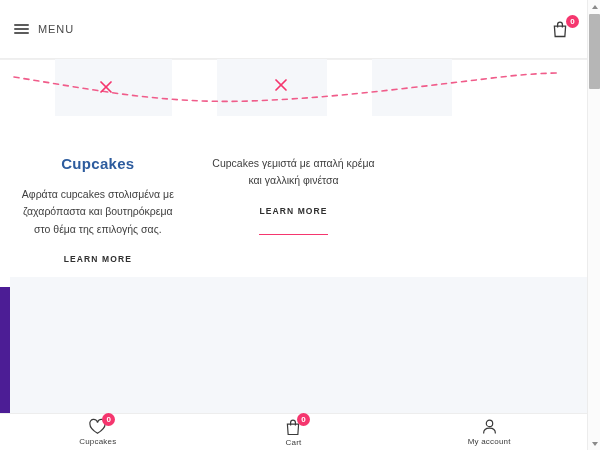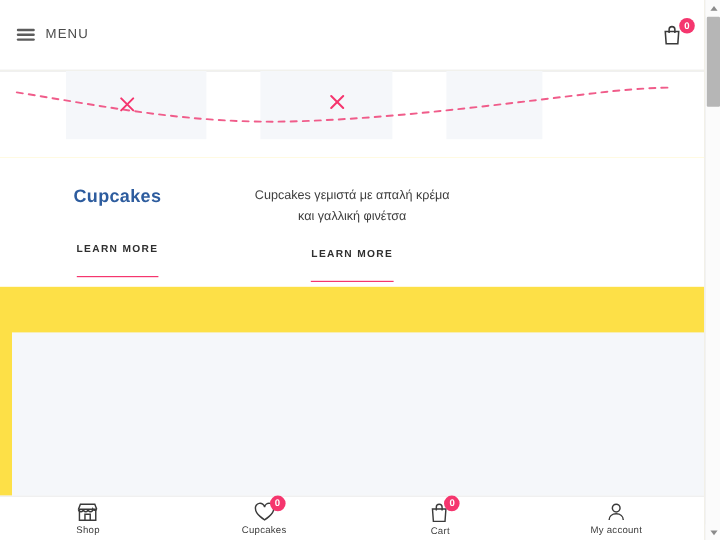--- a/index.html
+++ b/index.html
@@ -41,21 +41,21 @@
   .scroll-thumb {
     position:absolute; left:1px; top:14px;
     width:11px; height:75px;
     background:#b6b6b6; border-radius:1px;
   }
 
   
   .page {
     position:absolute; top:0; left:0;
     width:587px; height:450px;
-    background:#fde047;
+    background:#4c1d95;
     overflow:hidden;
   }
 
   
   .site-header {
     position:relative;
     height:59px;
     background:#ffffff;
     border-bottom:1px solid #eeeeee;
     display:flex; align-items:center;
@@ -243,46 +243,36 @@
         </g>
       </svg>
     </div>
 
     <div class="placeholder ph-top-center" style="left:263px;top:0px;width:64px;height:57px;"></div>
 
     <div class="categories">
 
       <div class="cat">
         <div class="cat-title">Cupcakes</div>
+        <div class="cat-desc">Αφράτα cupcakes στολισμένα με ζαχαρόπαστα και βουτηρόκρεμα στο θέμα της επιλογής σας.</div>
         <div class="cat-cta">LEARN MORE</div>
       </div>
 
       <div class="cat">
         <div class="cat-desc">Cupcakes γεμιστά με απαλή κρέμα και γαλλική φινέτσα</div>
         <div class="cat-cta">LEARN MORE</div>
       </div>
 
       <div class="cat"></div>
     </div>
 
     <div class="content-block"></div>
 
     <div class="bottom-nav">
 
-      <div class="nav-item">
-        <span class="nav-icon-wrap">
-          <svg width="18" height="17" viewBox="0 0 18 17" fill="none" stroke="#3a3a3a" stroke-width="1.2">
-            <path d="M2.2 6.4h13.6v9.1H2.2V6.4z"></path>
-            <path d="M1.4 6.4L3 2.2h12l1.6 4.2"></path>
-            <path d="M1.4 6.4a2 2 0 0 0 4 0 2 2 0 0 0 4 0 2 2 0 0 0 4 0 2 2 0 0 0 3.2 0"></path>
-            <path d="M6.8 15.5v-5h4.4v5"></path>
-          </svg>
-        </span>
-        <span class="nav-label">Shop</span>
-      </div>
 
       <div class="nav-item">
         <span class="nav-icon-wrap">
           <svg width="19" height="17" viewBox="0 0 19 17" fill="none" stroke="#3a3a3a" stroke-width="1.2">
             <path d="M9.5 15.2S1.9 10.6 1.9 5.9a3.7 3.7 0 0 1 7.6-1.3 3.7 3.7 0 0 1 7.6 1.3c0 4.7-7.6 9.3-7.6 9.3z"></path>
           </svg>
           <span class="badge">0</span>
         </span>
         <span class="nav-label">Cupcakes</span>
       </div>

